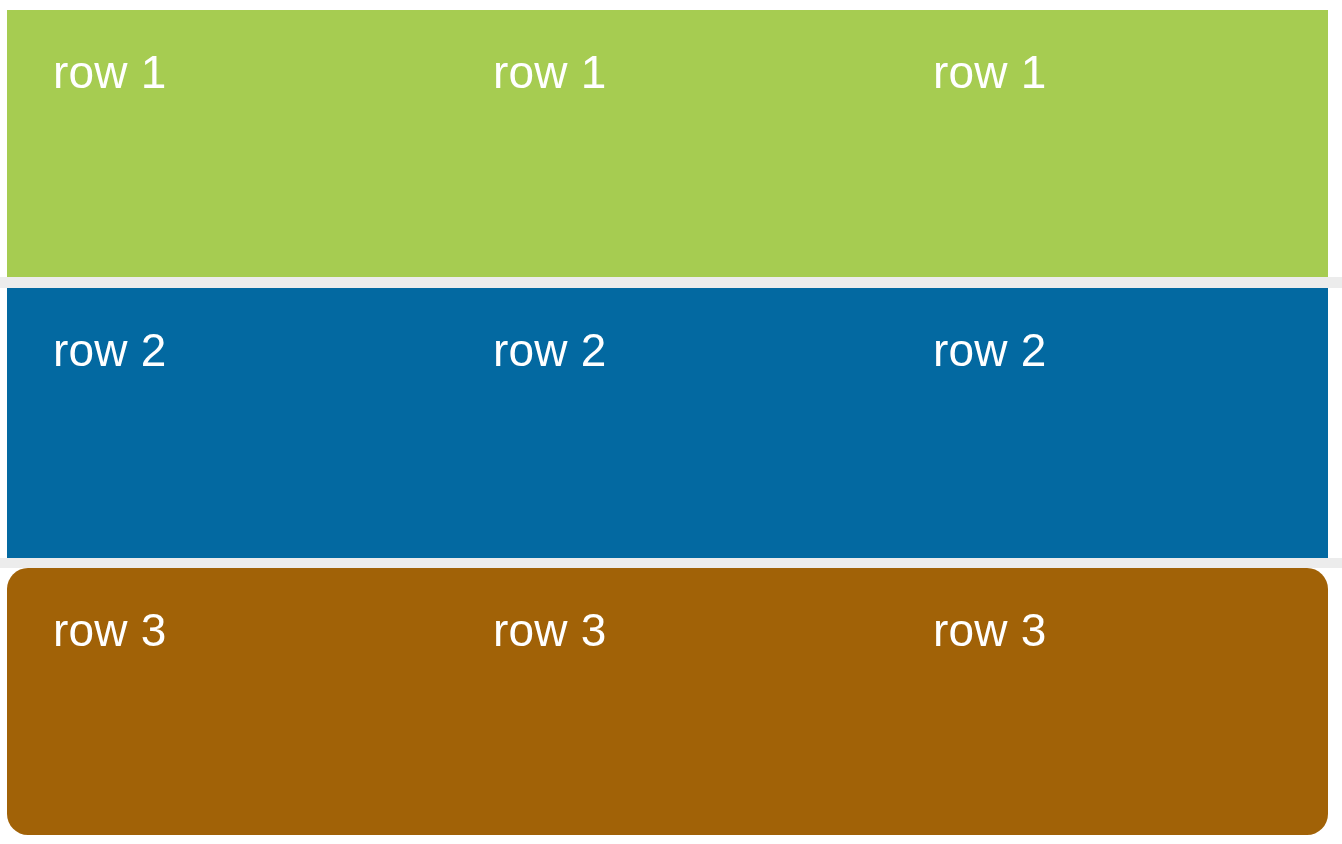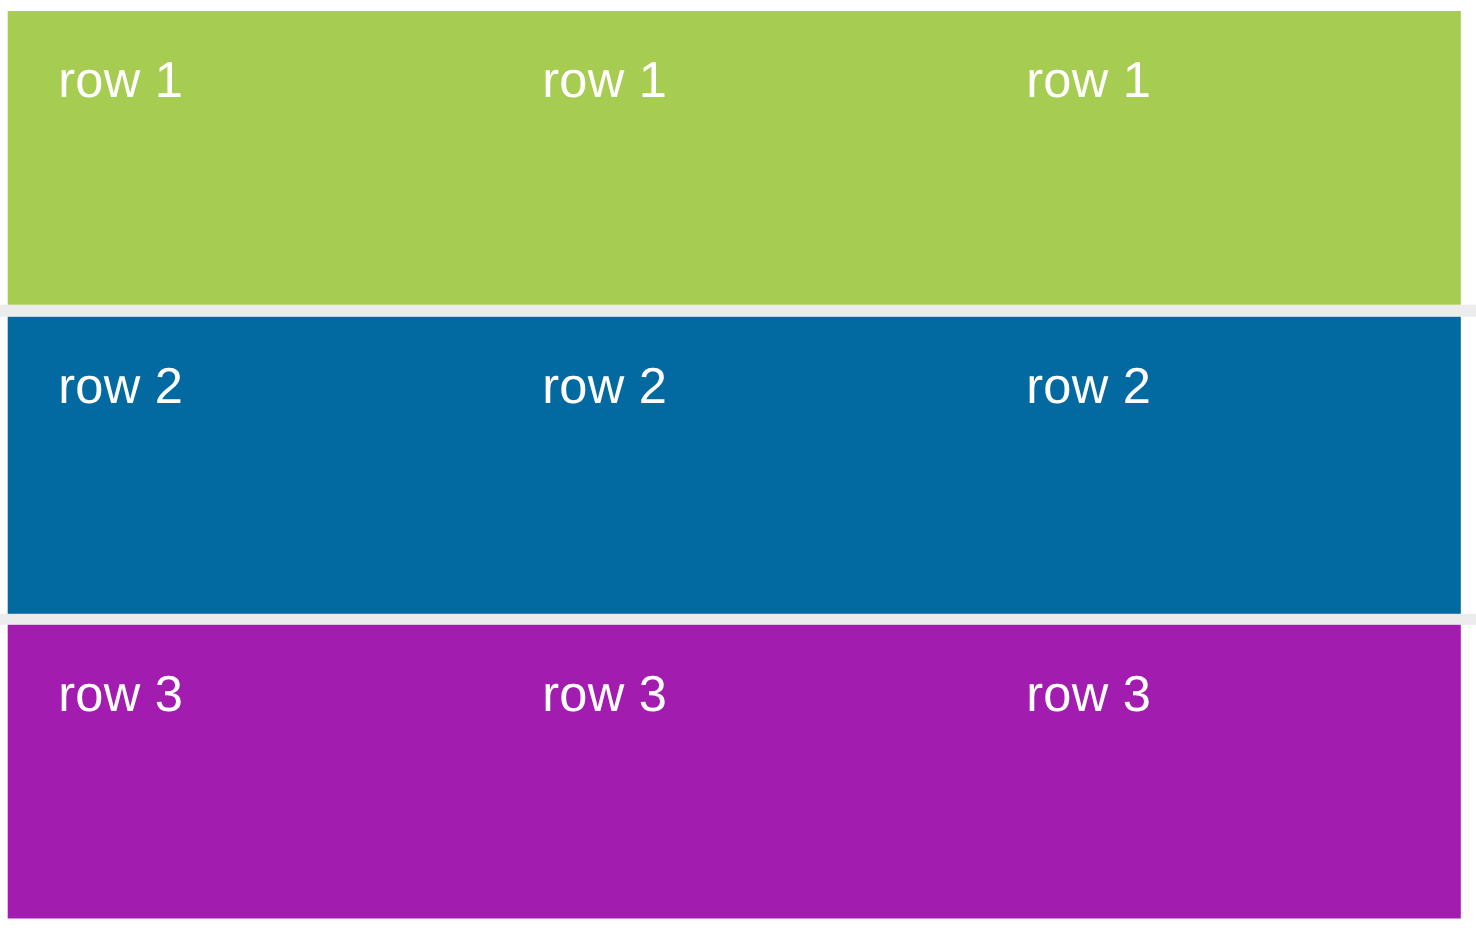--- a/index.html
+++ b/index.html
@@ -88,20 +88,20 @@
       <div class="grid-cell">row 1</div>
       <div class="grid-cell">row 1</div>
     </div>
 
     <div class="grid-row row-2" style="background: #0369a1;">
       <div class="grid-cell">row 2</div>
       <div class="grid-cell">row 2</div>
       <div class="grid-cell">row 2</div>
     </div>
 
-    <div class="grid-row row-3" style="background: #a21caf;">
+    <div class="grid-row row-3" style="background: #a16207; border-radius: 21px;">
       <div class="grid-cell">row 3</div>
       <div class="grid-cell">row 3</div>
       <div class="grid-cell">row 3</div>
     </div>
 
   </div>
 </div>
 
 </body></html>

